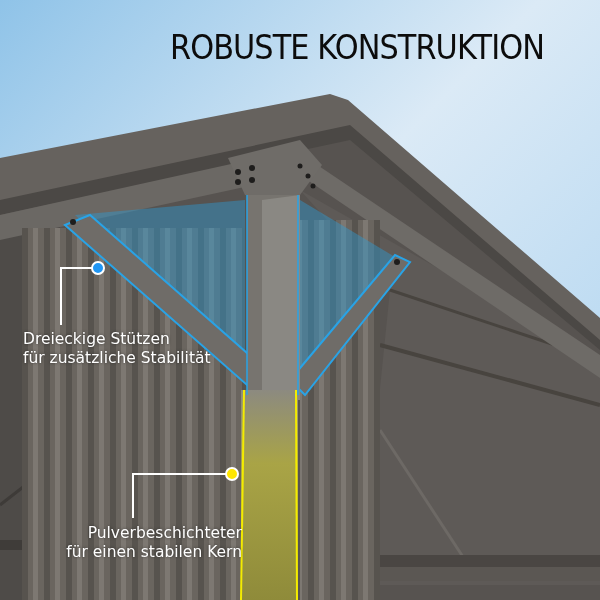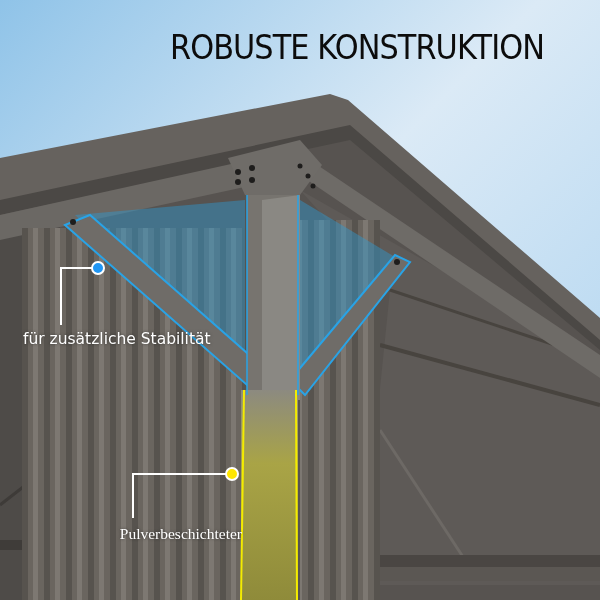--- a/index.html
+++ b/index.html
@@ -1,21 +1,21 @@
 <!DOCTYPE html>
 <html><head>
 <meta charset="utf-8">
 <style>
   html,body{margin:0;padding:0;}
   body{width:600px;height:600px;overflow:hidden;position:relative;font-family:"DejaVu Sans",sans-serif;}
   .scene{position:absolute;inset:0;width:600px;height:600px;}
   .title{position:absolute;left:170px;top:28px;width:410px;font-family:"DejaVu Sans",sans-serif;font-size:33px;letter-spacing:-1px;color:#0c0c0c;font-weight:normal;white-space:nowrap;transform:scaleX(0.92);transform-origin:left top;}
   .callout{position:absolute;color:#fff;font-size:15.5px;line-height:19px;text-shadow:0 0 3px rgba(0,0,0,.5);}
   .callout1{left:23px;top:330px;}
-  .callout2{right:358px;top:524px;text-align:right;white-space:nowrap;font-family:Liberation Serif, serif;}
+  .callout2{right:358px;top:524px;text-align:right;white-space:nowrap;}
   .callout2 div{white-space:nowrap;}
 </style>
 </head>
 <body>
 
 <svg class="scene" viewBox="0 0 600 600" xmlns="http://www.w3.org/2000/svg">
   <defs>
     <linearGradient id="sky" x1="0" y1="0" x2="1" y2="1">
       <stop offset="0" stop-color="#8fc3e8"></stop>
       <stop offset="0.45" stop-color="#dbeaf6"></stop>
@@ -102,18 +102,20 @@
 
   <g>
     <polyline points="133,518 133,474 228,474" fill="none" stroke="#fff" stroke-width="2"></polyline>
     <circle cx="232" cy="474" r="6" fill="#ffe600" stroke="#fff" stroke-width="2"></circle>
   </g>
 </svg>
 
 <div class="title">ROBUSTE KONSTRUKTION</div>
 
 <div class="callout callout1">
+  <div>Dreieckige Stützen</div>
   <div>für zusätzliche Stabilität</div>
 </div>
 
 <div class="callout callout2">
   <div>Pulverbeschichteter</div>
+  <div>für einen stabilen Kern</div>
 </div>
 
 </body></html>

